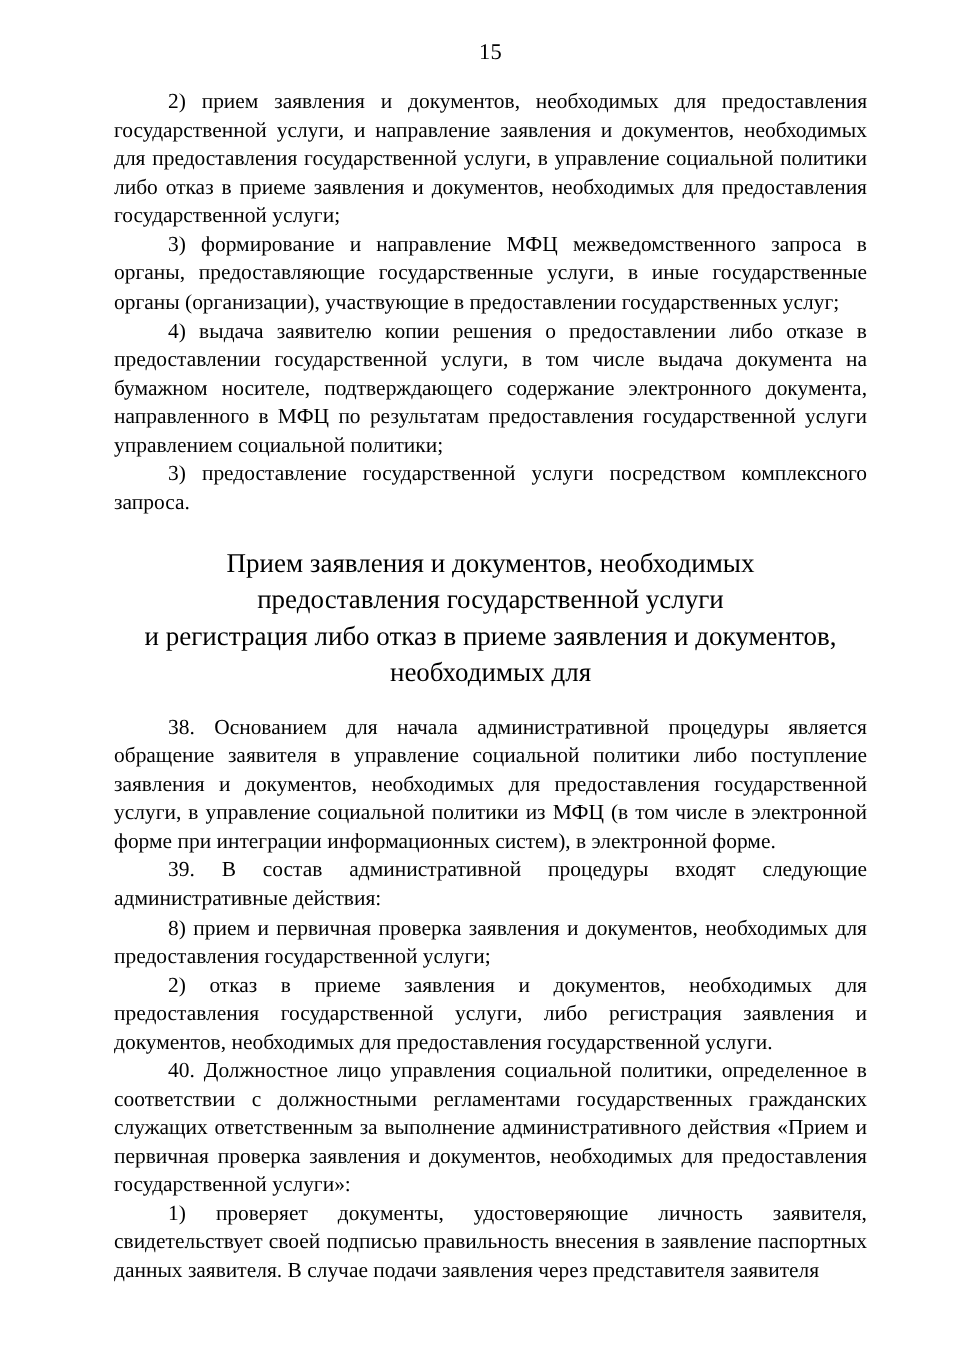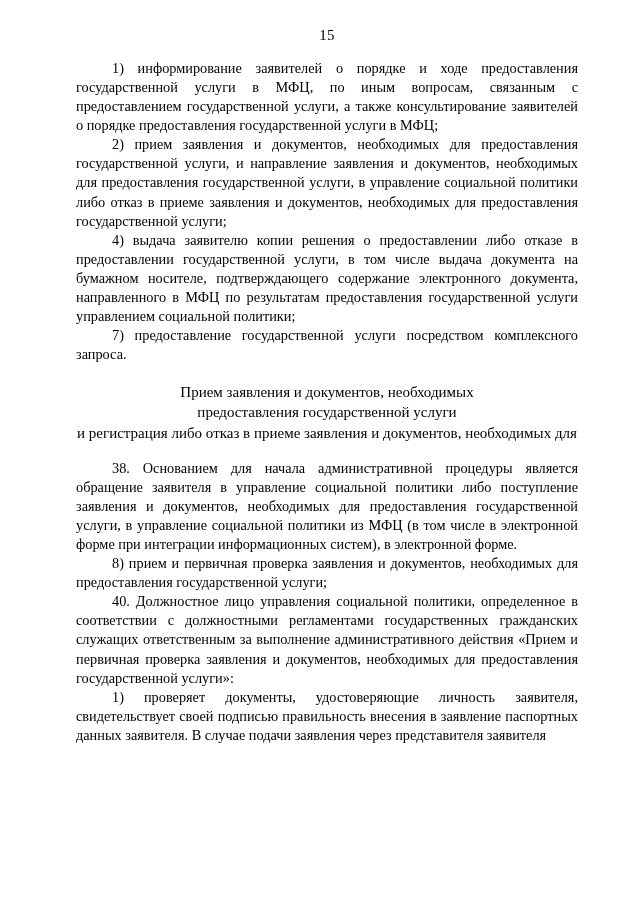--- a/index.html
+++ b/index.html
@@ -36,41 +36,43 @@
     text-justify: inter-word;
     text-indent: 36px;
     hyphens: none;
   }
   .heading-block {
     margin-top: 18px;
     margin-bottom: 16px;
   }
   .heading-line {
     text-align: center;
-    font-size: 15px;
+    font-size: 18px;
     line-height: 1.345;
     margin: 0;
   }
 </style>
 </head>
 <body>
 
 <div class="page">
 
   <div class="page-number">15</div>
 
-  <p class="para">1) информирование заявителей о порядке и ходе предоставления государственной услуги в МФЦ, по иным вопросам, связанным с предоставлением государственной услуги, а также консультирование заявителей о порядке предоставления государственной услуги в МФЦ;</p>
   <p class="para">2) прием заявления и документов, необходимых для предоставления государственной услуги, и направление заявления и документов, необходимых для предоставления государственной услуги, в управление социальной политики либо отказ в приеме заявления и документов, необходимых для предоставления государственной услуги;</p>
+  <p class="para">3) формирование и направление МФЦ межведомственного запроса в органы, предоставляющие государственные услуги, в иные государственные органы (организации), участвующие в предоставлении государственных услуг;</p>
   <p class="para">4) выдача заявителю копии решения о предоставлении либо отказе в предоставлении государственной услуги, в том числе выдача документа на бумажном носителе, подтверждающего содержание электронного документа, направленного в МФЦ по результатам предоставления государственной услуги управлением социальной политики;</p>
-  <p class="para">7) предоставление государственной услуги посредством комплексного запроса.</p>
+  <p class="para">3) предоставление государственной услуги посредством комплексного запроса.</p>
 
   <div class="heading-block">
     <div class="heading-line">Прием заявления и документов, необходимых</div>
     <div class="heading-line">предоставления государственной услуги</div>
     <div class="heading-line">и регистрация либо отказ в приеме заявления и документов, необходимых для</div>
   </div>
 
   <p class="para">38. Основанием для начала административной процедуры является обращение заявителя в управление социальной политики либо поступление заявления и документов, необходимых для предоставления государственной услуги, в управление социальной политики из МФЦ (в том числе в электронной форме при интеграции информационных систем), в электронной форме.</p>
+  <p class="para">39. В состав административной процедуры входят следующие административные действия:</p>
   <p class="para">8) прием и первичная проверка заявления и документов, необходимых для предоставления государственной услуги;</p>
+  <p class="para">2) отказ в приеме заявления и документов, необходимых для предоставления государственной услуги, либо регистрация заявления и документов, необходимых для предоставления государственной услуги.</p>
   <p class="para">40. Должностное лицо управления социальной политики, определенное в соответствии с должностными регламентами государственных гражданских служащих ответственным за выполнение административного действия «Прием и первичная проверка заявления и документов, необходимых для предоставления государственной услуги»:</p>
   <p class="para">1) проверяет документы, удостоверяющие личность заявителя, свидетельствует своей подписью правильность внесения в заявление паспортных данных заявителя. В случае подачи заявления через представителя заявителя</p>
 
 </div>
 
 </body></html>

